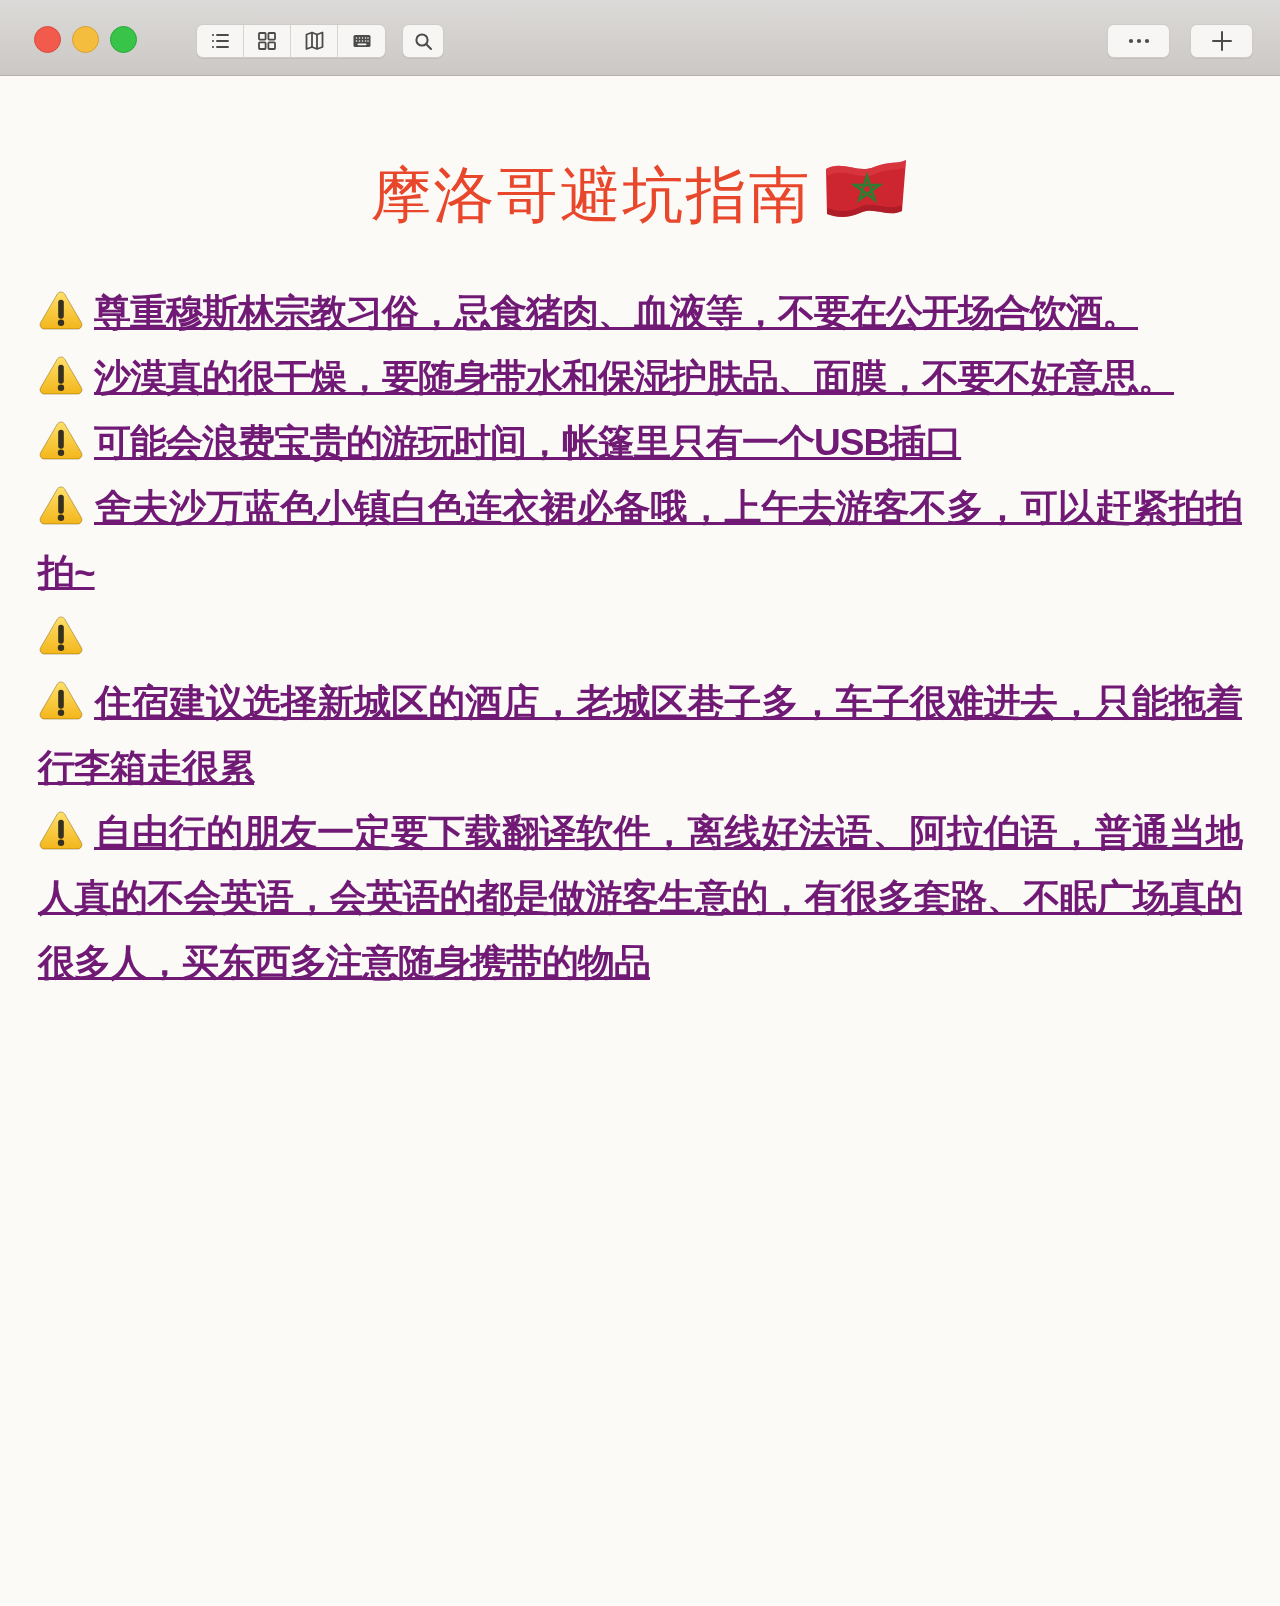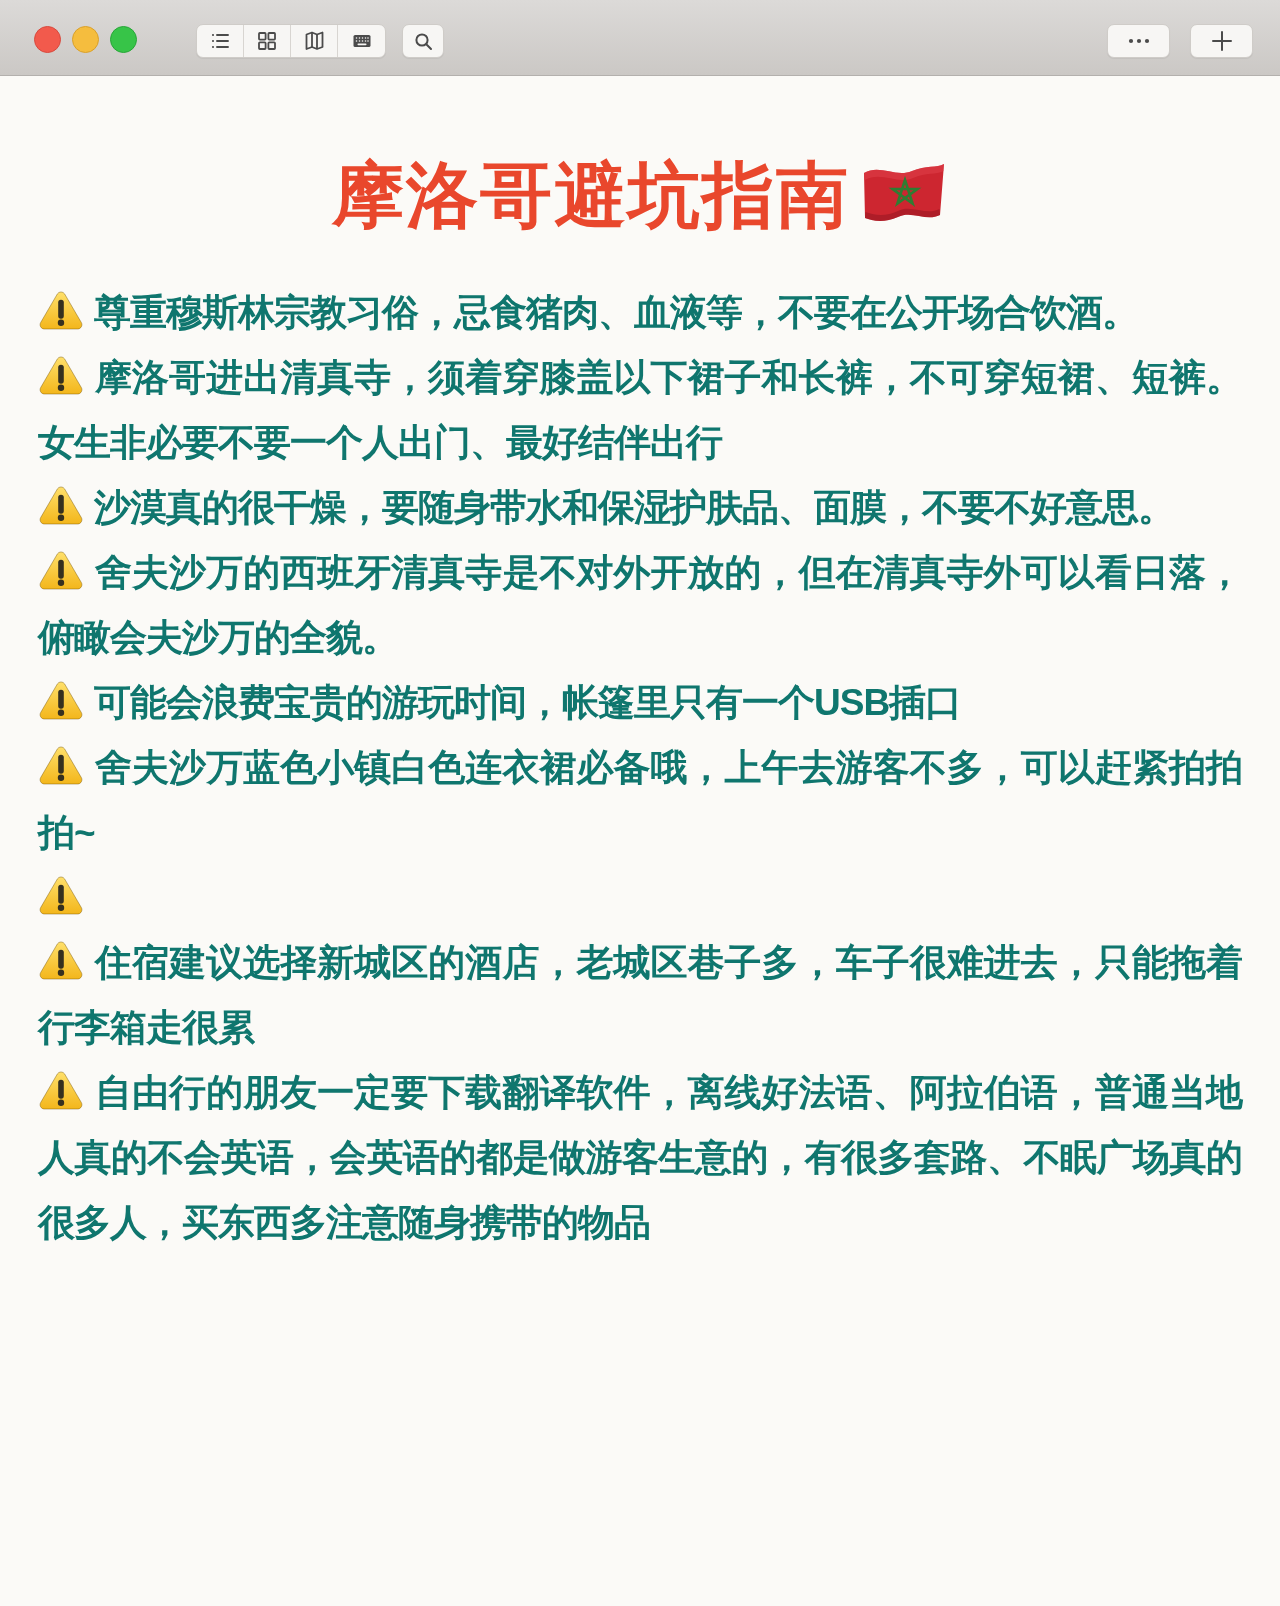--- a/index.html
+++ b/index.html
@@ -36,28 +36,28 @@
   }
   .seg:last-child { border-right:none; }
   .search-btn { left:402px; width:42px; }
   .more-btn { left:1107px; width:63px; }
   .add-btn  { left:1190px; width:63px; }
   svg { display:block; }
   
   .content { padding:0 38px; }
   .title-row { text-align:center; margin-top:64px; height:110px; line-height:110px; white-space:nowrap; }
   .page-title {
-    display:inline; font-size:72px; font-weight:700; letter-spacing:2px;
+    display:inline; font-size:61px; font-weight:400; letter-spacing:2px;
     color:#e9472c;
   }
   .flag { display:inline-block; vertical-align:-8px; margin-left:10px; }
   .items { margin-top:30px; }
   .item {
     font-size:37px; line-height:65px; letter-spacing:-1px;
-    font-weight:600; color:#0f766e; text-align:justify;
+    font-weight:600; color:#701a75; text-align:justify;text-decoration:underline;
   }
   .warn { display:inline-block; margin-right:10px; }
   .warn svg { display:inline; vertical-align:-6px; }
 </style>
 </head>
 <body>
 
 <div class="titlebar">
   <div class="traffic">
     <div class="light close"></div>
@@ -162,56 +162,34 @@
                 <stop offset="0" stop-color="#ffe06a"></stop>
                 <stop offset="1" stop-color="#f3b61b"></stop>
               </linearGradient>
             </defs>
             <path d="M19.4 4.9 A4.3 4.3 0 0 1 26.6 4.9 L43.3 33.5 A4.3 4.3 0 0 1 39.7 40 L6.3 40 A4.3 4.3 0 0 1 2.7 33.5 Z" fill="url(#wg)" stroke="rgba(120,85,0,0.45)" stroke-width="1"></path>
             <path d="M23 13.5 L23 27" stroke="#35301f" stroke-width="5.6" stroke-linecap="round"></path>
             <circle cx="23" cy="33.8" r="3.2" fill="#35301f"></circle>
           </svg></span><span class="itext">尊重穆斯林宗教习俗，忌食猪肉、血液等，不要在公开场合饮酒。</span></p>
 
 
-      <p class="item"><span class="warn"><svg width="46" height="42" viewBox="0 0 46 42">
-            <defs>
-              <linearGradient id="wg" x1="0" y1="0" x2="0" y2="1">
-                <stop offset="0" stop-color="#ffe06a"></stop>
-                <stop offset="1" stop-color="#f3b61b"></stop>
-              </linearGradient>
-            </defs>
-            <path d="M19.4 4.9 A4.3 4.3 0 0 1 26.6 4.9 L43.3 33.5 A4.3 4.3 0 0 1 39.7 40 L6.3 40 A4.3 4.3 0 0 1 2.7 33.5 Z" fill="url(#wg)" stroke="rgba(120,85,0,0.45)" stroke-width="1"></path>
-            <path d="M23 13.5 L23 27" stroke="#35301f" stroke-width="5.6" stroke-linecap="round"></path>
-            <circle cx="23" cy="33.8" r="3.2" fill="#35301f"></circle>
-          </svg></span><span class="itext">摩洛哥进出清真寺，须着穿膝盖以下裙子和长裤，不可穿短裙、短裤。女生非必要不要一个人出门、最好结伴出行</span></p>
 
       <p class="item"><span class="warn"><svg width="46" height="42" viewBox="0 0 46 42">
             <defs>
               <linearGradient id="wg" x1="0" y1="0" x2="0" y2="1">
                 <stop offset="0" stop-color="#ffe06a"></stop>
                 <stop offset="1" stop-color="#f3b61b"></stop>
               </linearGradient>
             </defs>
             <path d="M19.4 4.9 A4.3 4.3 0 0 1 26.6 4.9 L43.3 33.5 A4.3 4.3 0 0 1 39.7 40 L6.3 40 A4.3 4.3 0 0 1 2.7 33.5 Z" fill="url(#wg)" stroke="rgba(120,85,0,0.45)" stroke-width="1"></path>
             <path d="M23 13.5 L23 27" stroke="#35301f" stroke-width="5.6" stroke-linecap="round"></path>
             <circle cx="23" cy="33.8" r="3.2" fill="#35301f"></circle>
           </svg></span><span class="itext">沙漠真的很干燥，要随身带水和保湿护肤品、面膜，不要不好意思。</span></p>
 
 
-      <p class="item"><span class="warn"><svg width="46" height="42" viewBox="0 0 46 42">
-            <defs>
-              <linearGradient id="wg" x1="0" y1="0" x2="0" y2="1">
-                <stop offset="0" stop-color="#ffe06a"></stop>
-                <stop offset="1" stop-color="#f3b61b"></stop>
-              </linearGradient>
-            </defs>
-            <path d="M19.4 4.9 A4.3 4.3 0 0 1 26.6 4.9 L43.3 33.5 A4.3 4.3 0 0 1 39.7 40 L6.3 40 A4.3 4.3 0 0 1 2.7 33.5 Z" fill="url(#wg)" stroke="rgba(120,85,0,0.45)" stroke-width="1"></path>
-            <path d="M23 13.5 L23 27" stroke="#35301f" stroke-width="5.6" stroke-linecap="round"></path>
-            <circle cx="23" cy="33.8" r="3.2" fill="#35301f"></circle>
-          </svg></span><span class="itext">舍夫沙万的西班牙清真寺是不对外开放的，但在清真寺外可以看日落，俯瞰会夫沙万的全貌。</span></p>
 
       <p class="item"><span class="warn"><svg width="46" height="42" viewBox="0 0 46 42">
             <defs>
               <linearGradient id="wg" x1="0" y1="0" x2="0" y2="1">
                 <stop offset="0" stop-color="#ffe06a"></stop>
                 <stop offset="1" stop-color="#f3b61b"></stop>
               </linearGradient>
             </defs>
             <path d="M19.4 4.9 A4.3 4.3 0 0 1 26.6 4.9 L43.3 33.5 A4.3 4.3 0 0 1 39.7 40 L6.3 40 A4.3 4.3 0 0 1 2.7 33.5 Z" fill="url(#wg)" stroke="rgba(120,85,0,0.45)" stroke-width="1"></path>
             <path d="M23 13.5 L23 27" stroke="#35301f" stroke-width="5.6" stroke-linecap="round"></path>

